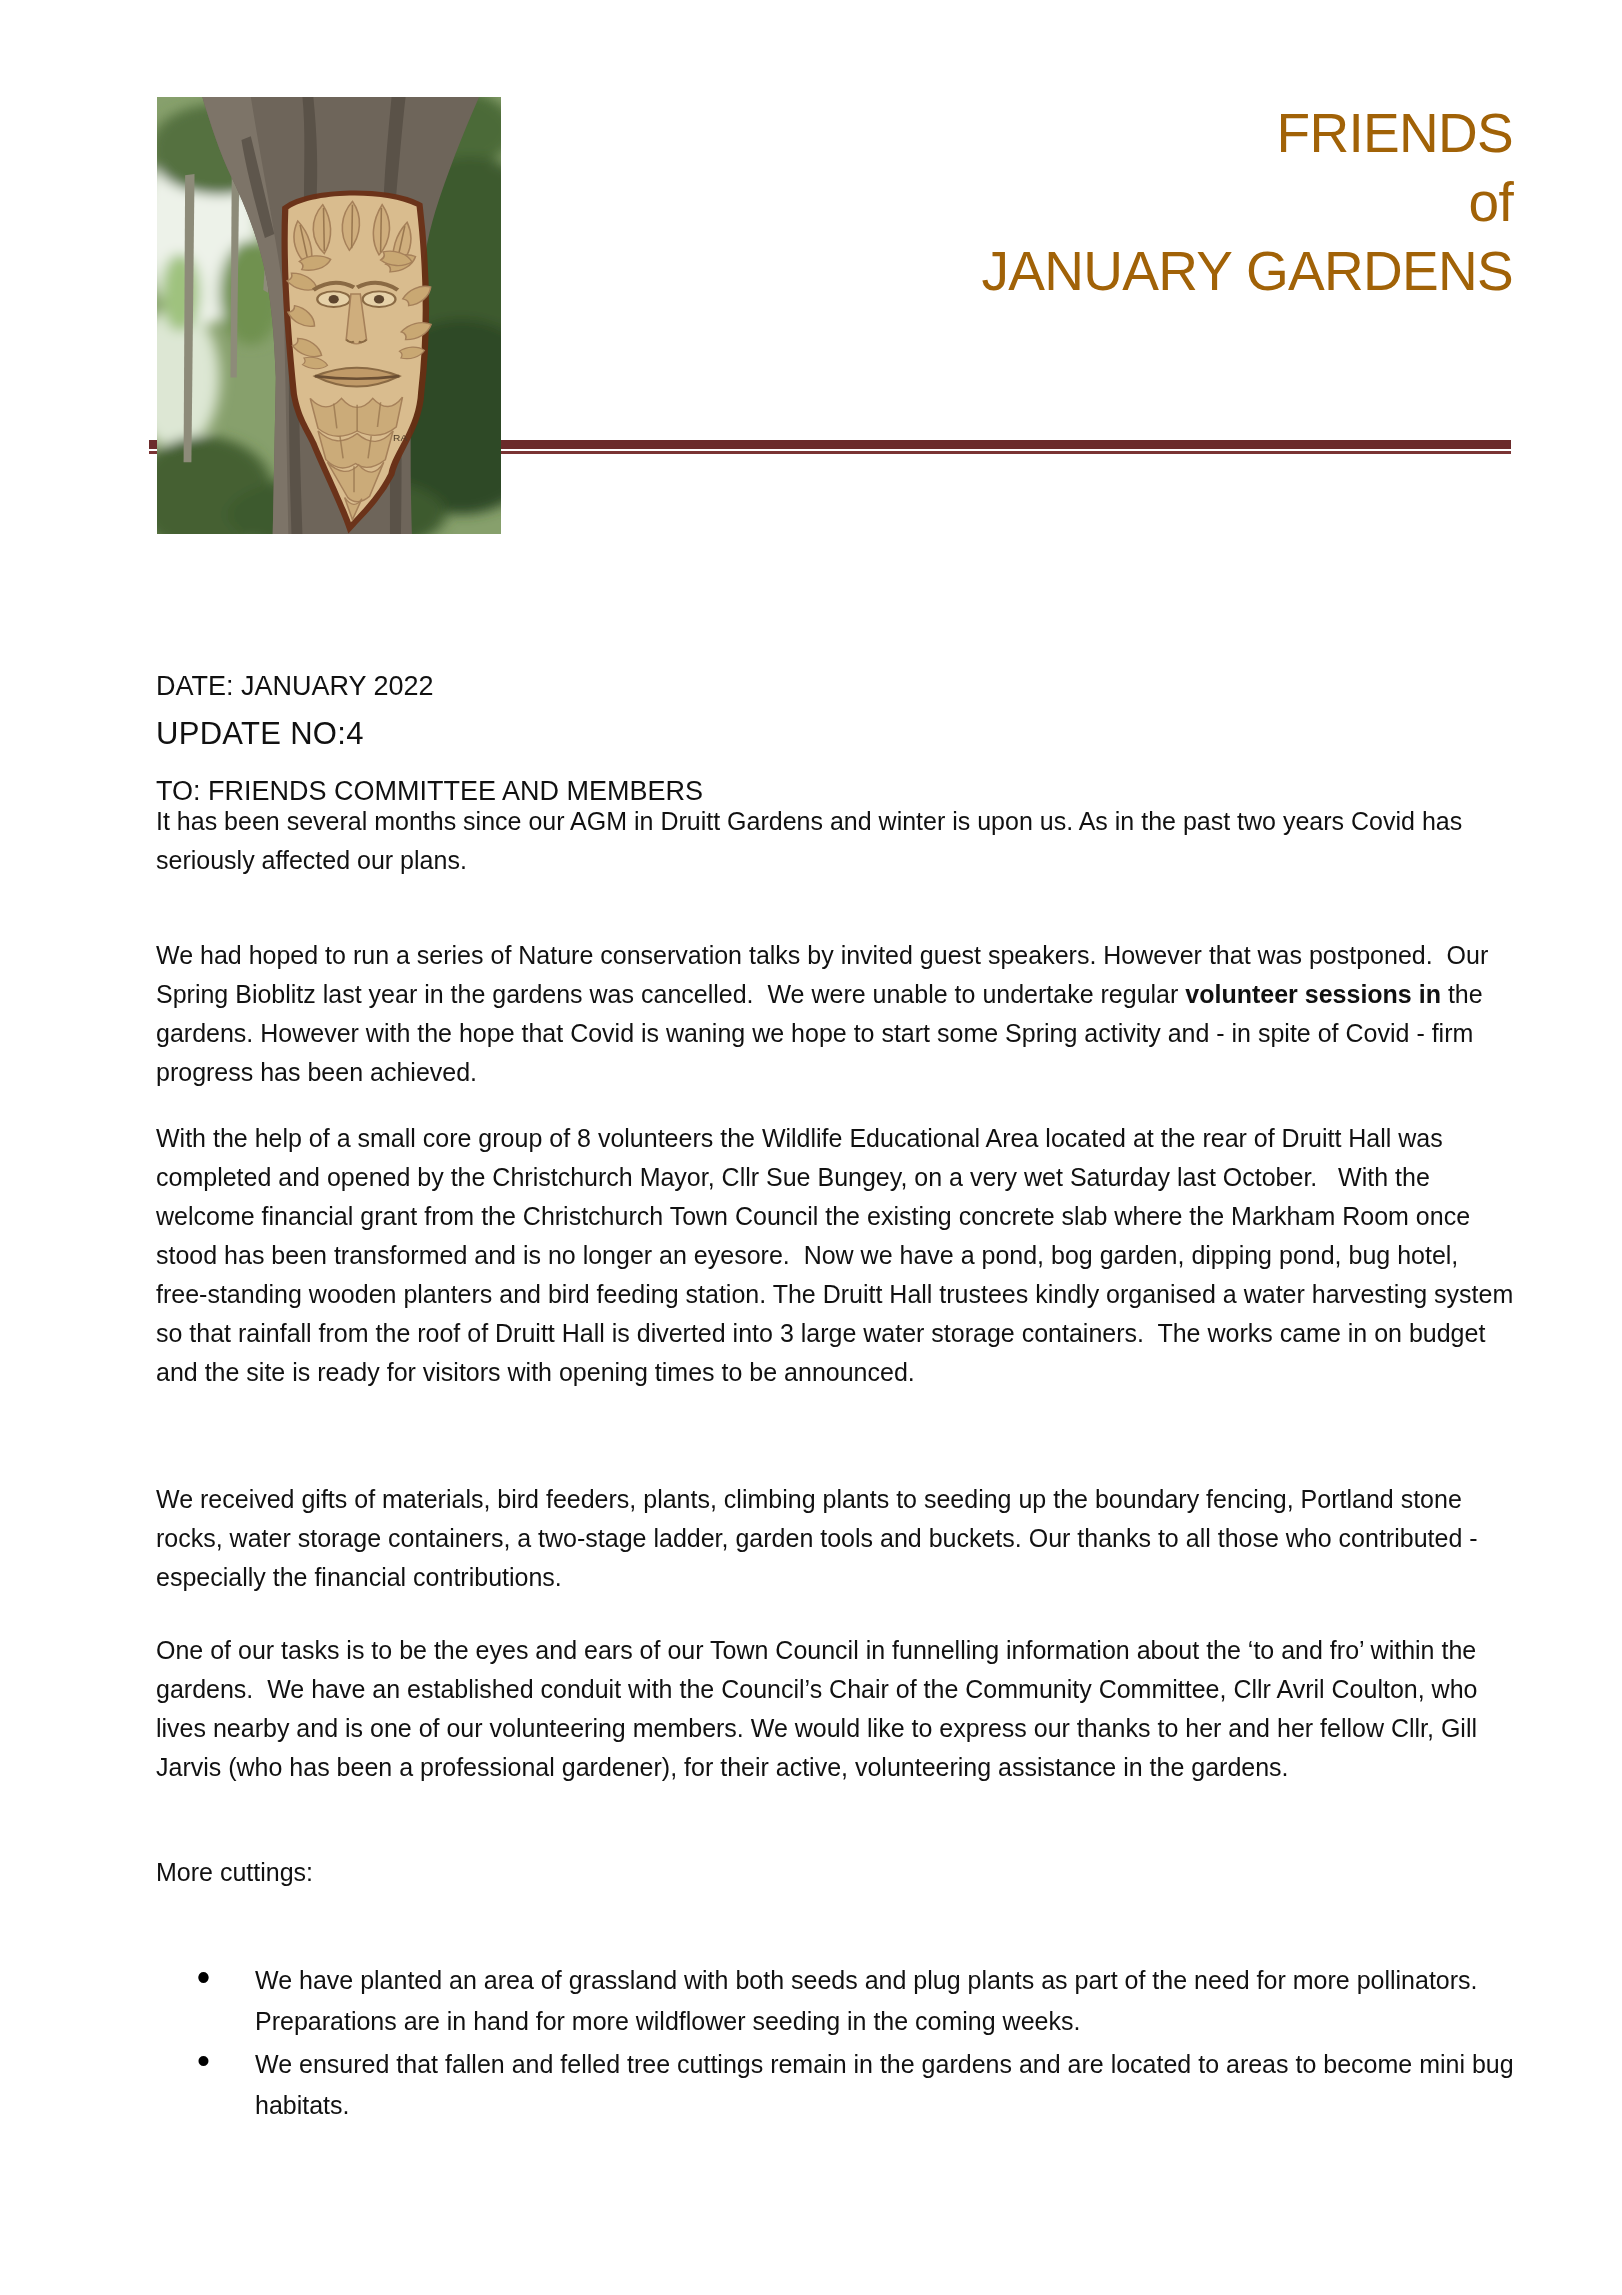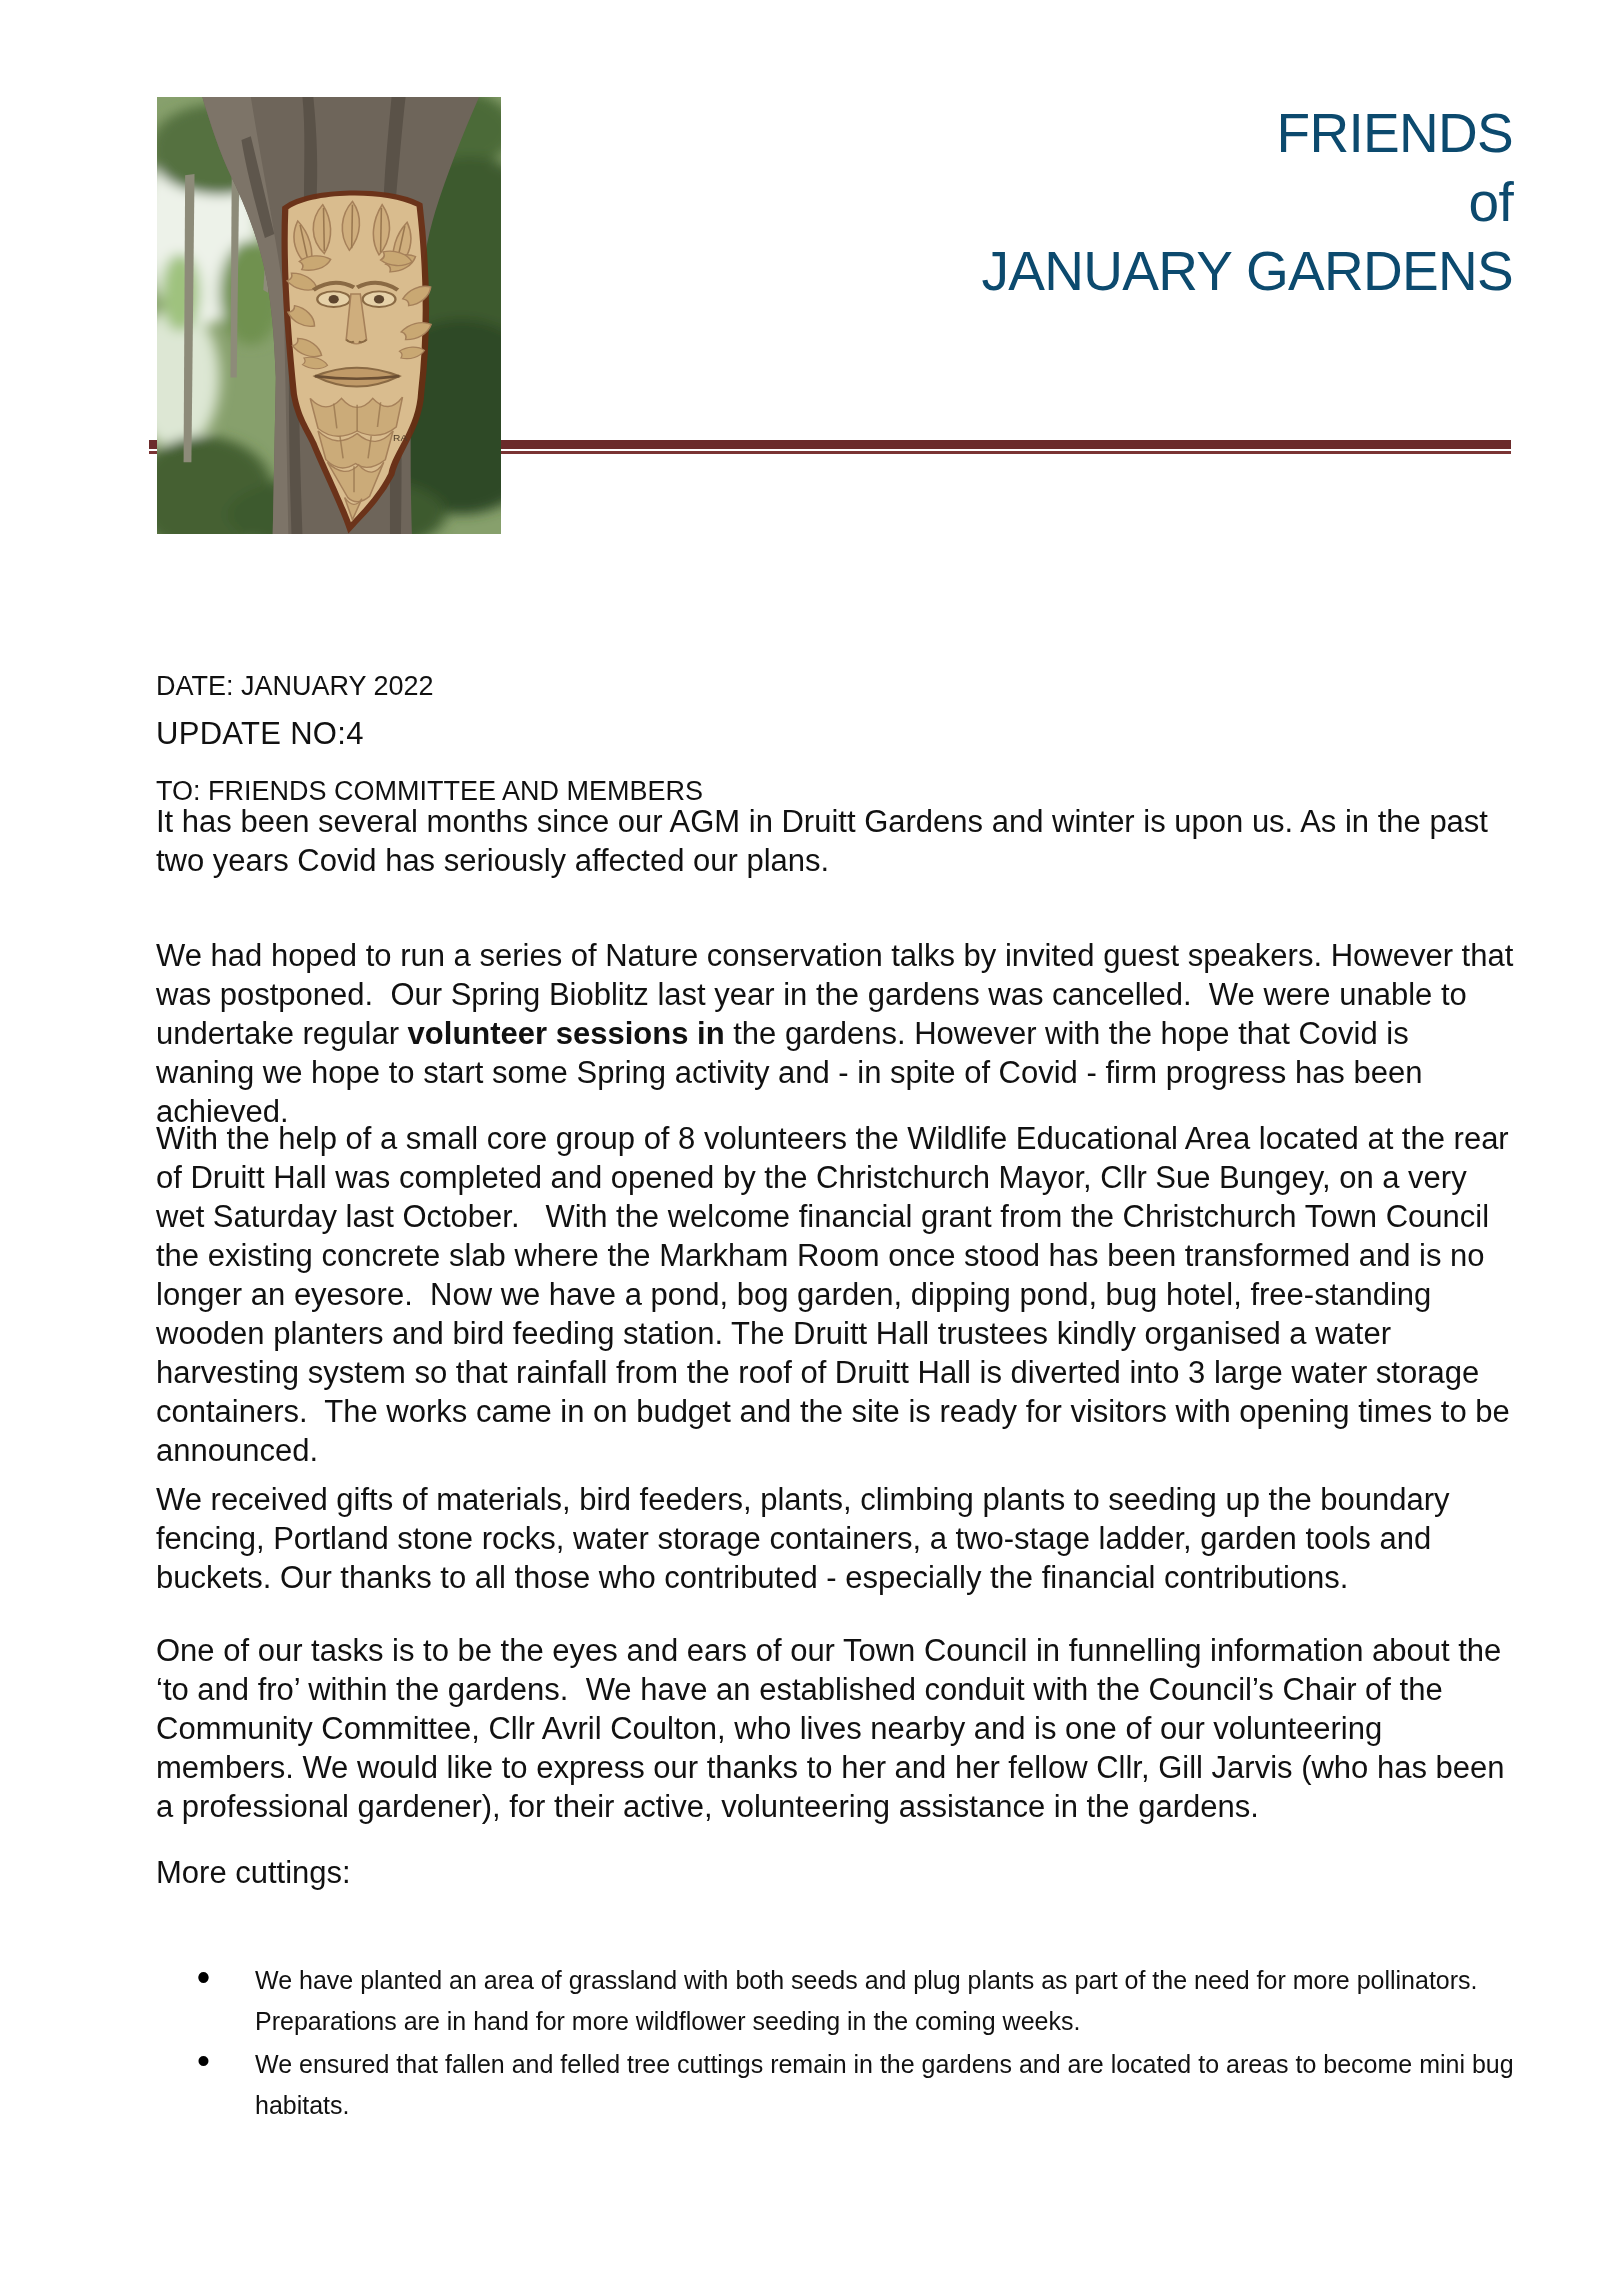--- a/index.html
+++ b/index.html
@@ -12,21 +12,21 @@
     overflow:hidden;
   }
   
   .org-title{
     position:absolute;
     top:99px; right:109px;
     text-align:right;
     font-size:55px;
     line-height:69px;
     letter-spacing:-0.7px;
-    color:#0c4a6e;
+    color:#a16207;
     white-space:nowrap;
     margin-left:19px;
   }
   .rule-wrap{
     position:absolute;
     left:149px; top:440px;
     width:1362px;
     z-index:1;
   }
   .rule-thick{height:8.5px;background:#6b2b2b;}
@@ -54,21 +54,21 @@
     left:156px; top:713px;
     width:1357px;
     font-size:31px;
     line-height:41px;
     letter-spacing:0.3px;
   }
   .para{
     position:absolute;
     left:156px;
     width:1359px;
-    font-size:31px;
+    font-size:25px;
     line-height:39px;
     white-space:pre-wrap;
   }
   .para b{font-weight:bold;}
   .p1{top:802px;}
   .p2{top:922px;margin-top:14px;}
   .p3{top:1119px;}
   .p4{top:1480px;}
   .p5{top:1631px;}
   .more{top:1853px;}

